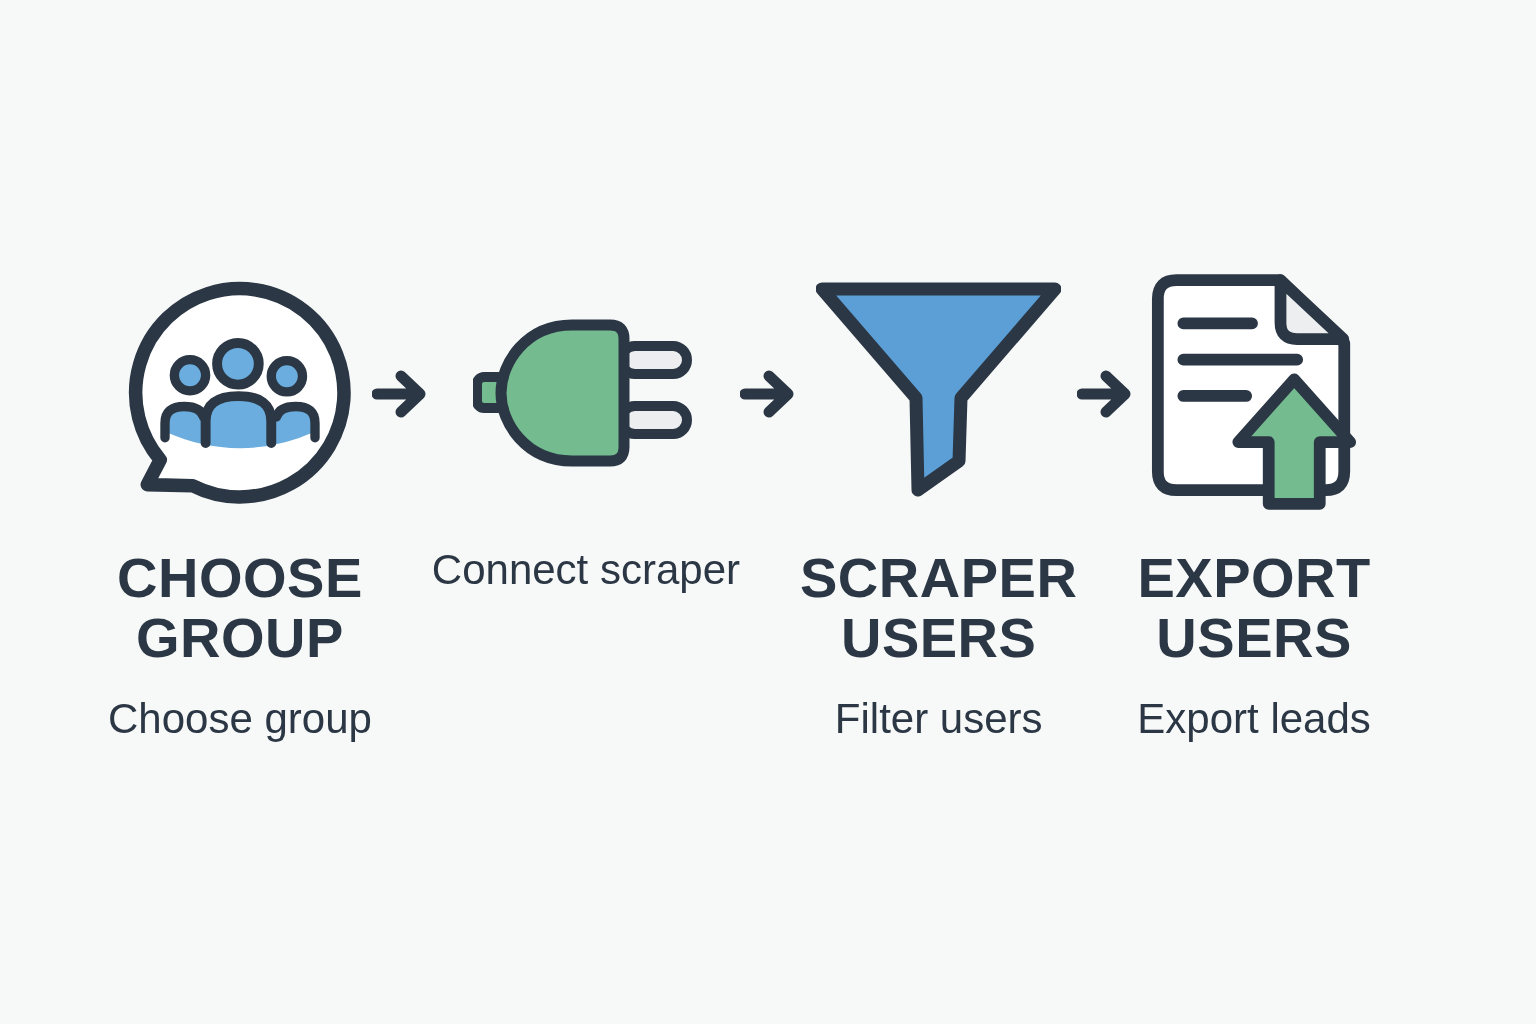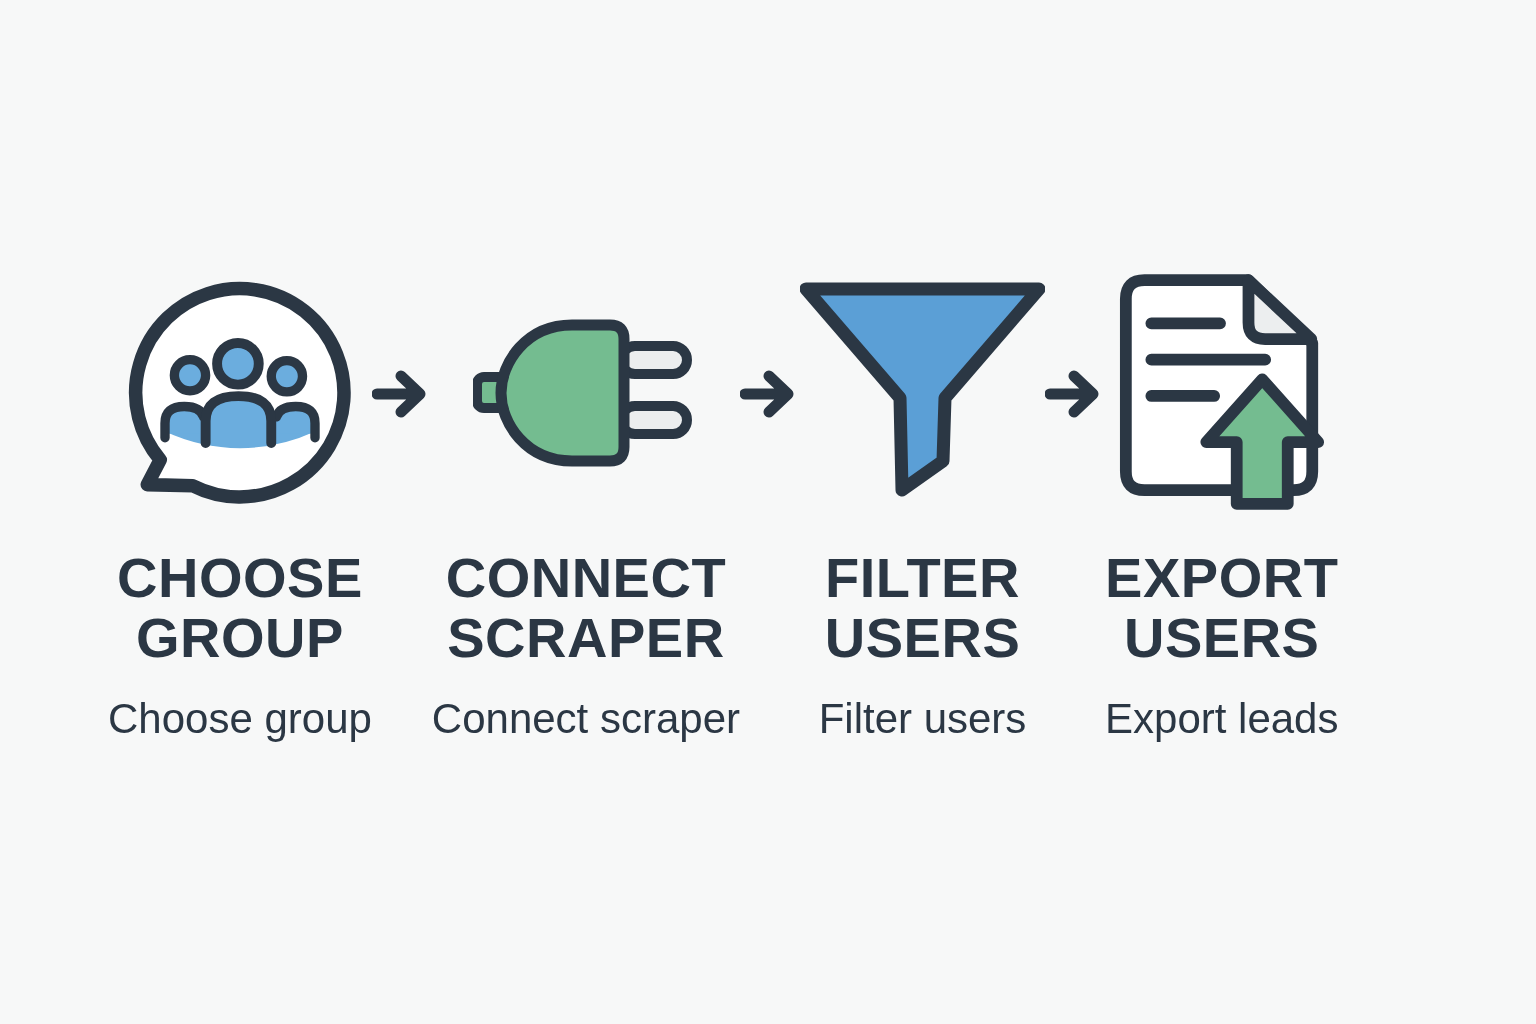--- a/index.html
+++ b/index.html
@@ -111,38 +111,36 @@
       <svg width="225" height="152" viewBox="0 0 225 152">
 
         <rect class="f-lightgray ol" stroke-width="10" x="148" y="28" width="66" height="28" rx="14"></rect>
         <rect class="f-lightgray ol" stroke-width="10" x="148" y="88" width="66" height="28" rx="14"></rect>
 
         <rect class="f-green ol" stroke-width="10" x="4" y="59" width="48" height="31" rx="7"></rect>
 
         <path class="f-green ol" stroke-width="11" d="M137 7 H99 C53 7 28 45 28 75 C28 105 53 143 99 143 H137 Q151 143 151 129 V21 Q151 7 137 7 Z"></path>
       </svg>
     </div>
-    <div class="step-title">CONNECT
-SCRAPER</div>
     <div class="step-subtitle">Connect scraper</div>
   </div>
 
   <div class="arrow-box">
     <svg width="60" height="50" viewBox="0 0 60 50">
       <path class="nf ol" stroke-width="11" d="M5 25 H46 M29 7 L48 25 L29 43"></path>
     </svg>
   </div>
 
   <div class="step">
     <div class="icon-box">
       <svg width="245" height="225" viewBox="0 0 245 225">
         <path class="f-blue ol" stroke-width="13" d="M6 7 H239 L145 116 L143 179 L102 208 L100 116 Z"></path>
       </svg>
     </div>
-    <div class="step-title">FILTER
+    <div class="step-title">SCRAPER
 USERS</div>
     <div class="step-subtitle">Filter users</div>
   </div>
 
   <div class="arrow-box">
     <svg width="60" height="50" viewBox="0 0 60 50">
       <path class="nf ol" stroke-width="11" d="M5 25 H46 M29 7 L48 25 L29 43"></path>
     </svg>
   </div>
 

